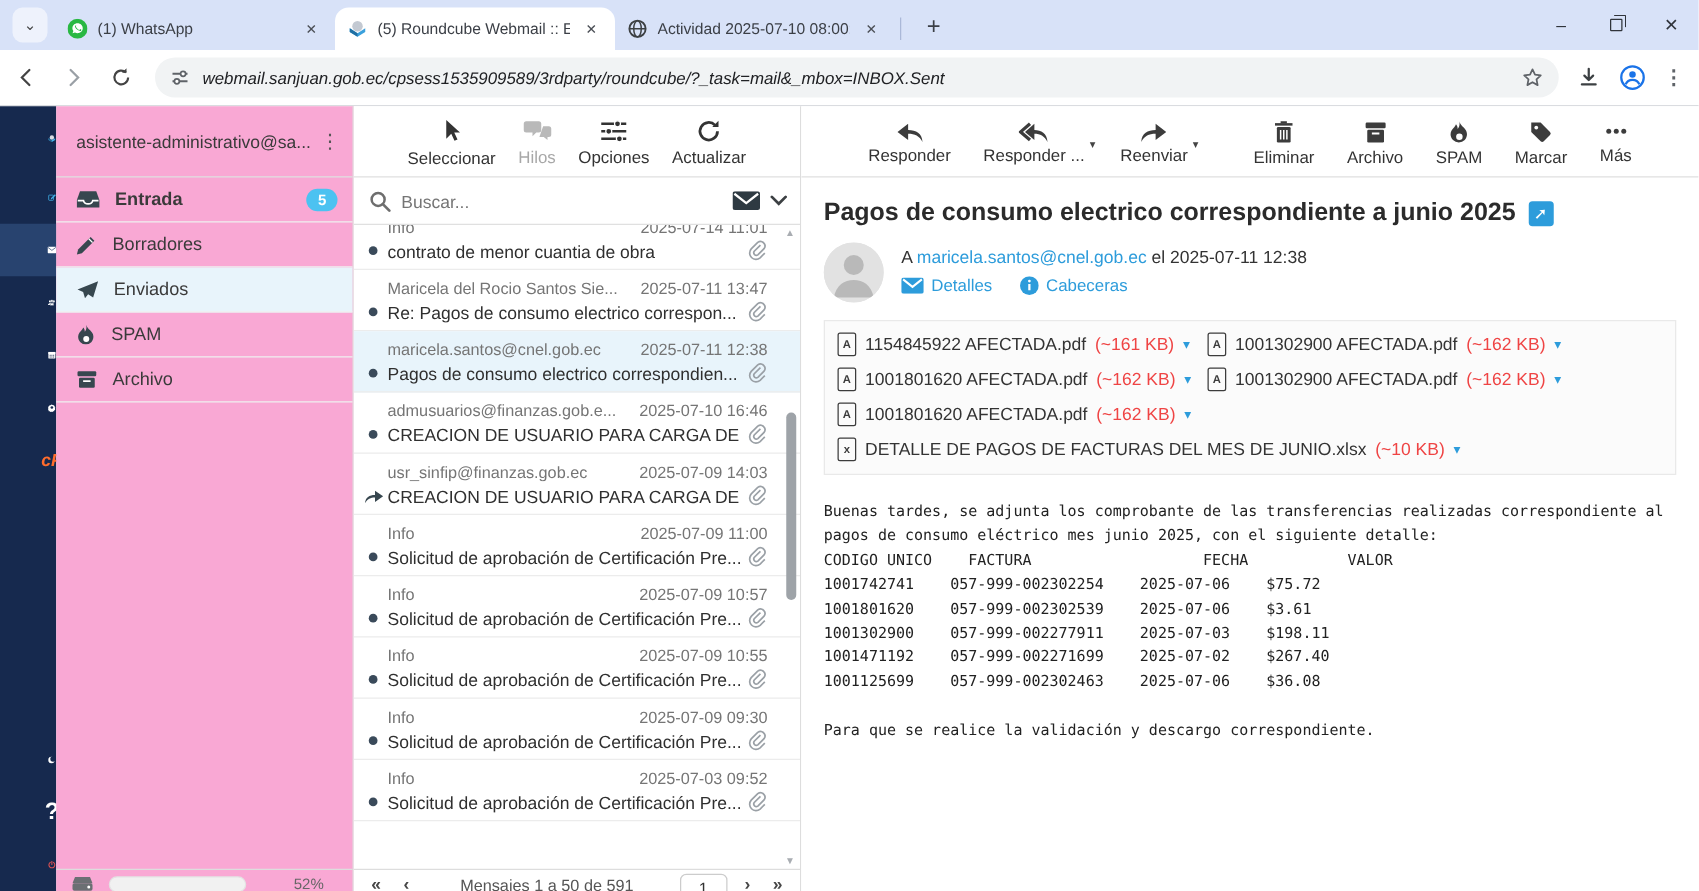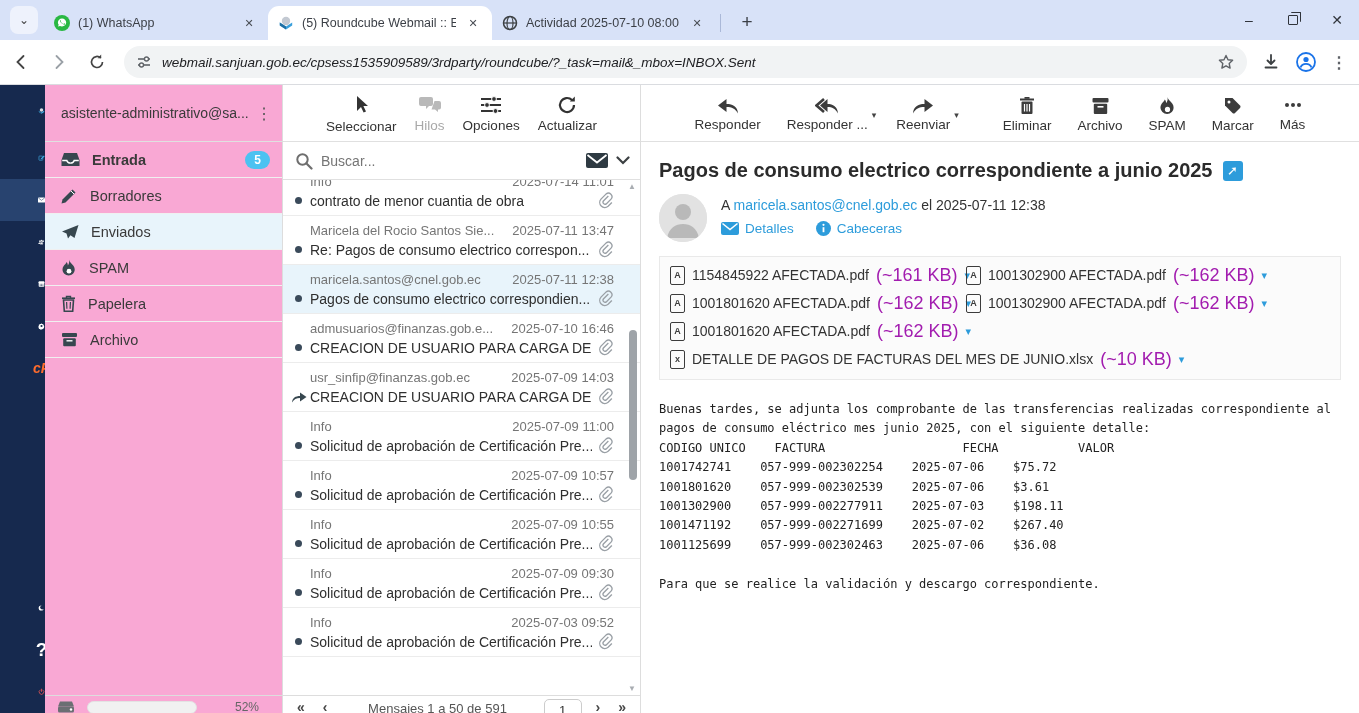--- a/index.html
+++ b/index.html
@@ -91,21 +91,21 @@
   .avatar { width:48px; height:48px; border-radius:50%; background:#e2e2e2; overflow:hidden; flex:none; }
   .sender-info { padding-top:3px; }
   .to-line { font-size:14px; color:#333; }
   .to-line a { color:#2d9cdb; text-decoration:none; }
   .meta-line { display:flex; gap:22px; margin-top:8px; }
   .meta-link { display:flex; align-items:center; gap:6px; color:#2d9cdb; font-size:13.5px; }
   .attachments { margin:14px 18px 0; background:#fbfbfb; border:1px solid #e9e9e9; padding:4px 10px 6px; display:flex; flex-wrap:wrap; }
   .att { display:flex; align-items:center; gap:7px; height:28px; white-space:nowrap; flex:none; padding-right:8px; }
   .att.pdfw { width:296px; }
   .att-name { font-size:14px; color:#333; }
-  .att-size { font-size:18px; color:#a21caf; }
+  .att-size { font-size:14px; color:#ef4444; }
   .att-caret { color:#2d9cdb; font-size:11px; }
   .docicon { position:relative; width:15px; height:19px; border:1.5px solid #3c3c3c; border-radius:2px; flex:none; display:flex; align-items:center; justify-content:center; }
   .docicon span { font-size:9px; font-weight:bold; color:#3c3c3c; line-height:1; }
   .mail-body { margin:20px 18px 0; font-family:"DejaVu Sans Mono", monospace; font-size:12px; line-height:19.4px; color:#222; white-space:pre; }
 </style>
 </head>
 <body>
 
 <div class="tabstrip">
   <div class="tabsearch">
@@ -320,32 +320,20 @@
   <div class="folder">
     <span>
       <svg width="16" height="17" viewBox="0 0 16 17">
           <path d="M8 .8c.6 2.8 3 4 4.6 6.2 1.7 2.3 1.4 5.7-.6 7.7a6.2 6.2 0 0 1-8.7 0c-2-2-2.4-5.2-.8-7.5C3.6 5.6 5 4.8 5.6 3c.8 1 1.3 2 1.2 3.4C8.2 5 8.4 2.8 8 .8z" fill="#37474f"></path>
           <circle cx="8" cy="12.2" r="2.4" fill="#fff"></circle>
         </svg>
     </span>
     <span class="flabel">SPAM</span>
   </div>
 
-  <div class="folder">
-    <span>
-      <svg width="15" height="17" viewBox="0 0 15 17">
-          <path d="M2.5 5h10l-.8 11.2H3.3z" fill="none" stroke="#37474f" stroke-width="1.6"></path>
-          <line x1="1" y1="3.2" x2="14" y2="3.2" stroke="#37474f" stroke-width="1.6"></line>
-          <path d="M5.5 3V1.5h4V3" fill="none" stroke="#37474f" stroke-width="1.4"></path>
-          <line x1="5.6" y1="7" x2="5.9" y2="13.8" stroke="#37474f" stroke-width="1.2"></line>
-          <line x1="9.4" y1="7" x2="9.1" y2="13.8" stroke="#37474f" stroke-width="1.2"></line>
-        </svg>
-    </span>
-    <span class="flabel">Papelera</span>
-  </div>
 
   <div class="folder">
     <span>
       <svg width="17" height="15" viewBox="0 0 17 15">
           <rect x="1" y="1" width="15" height="4" rx="1" fill="#37474f"></rect>
           <rect x="2.2" y="6.2" width="12.6" height="8" rx="1" fill="#37474f"></rect>
           <line x1="5.5" y1="8.8" x2="11.5" y2="8.8" stroke="#fff" stroke-width="1.4"></line>
         </svg>
     </span>
     <span class="flabel">Archivo</span>

